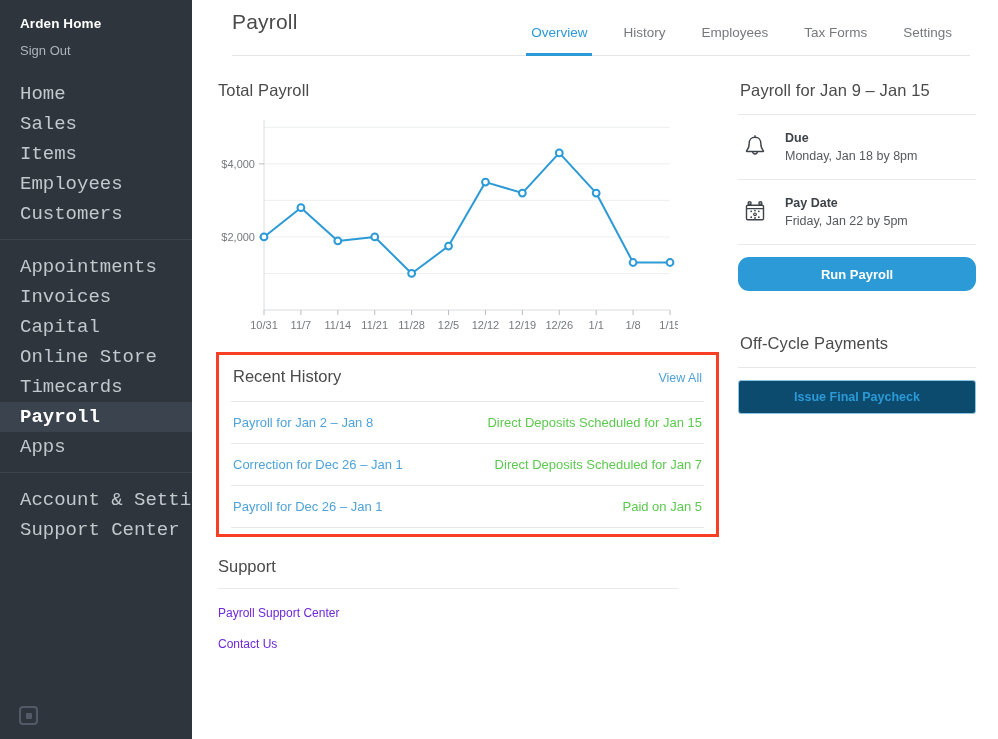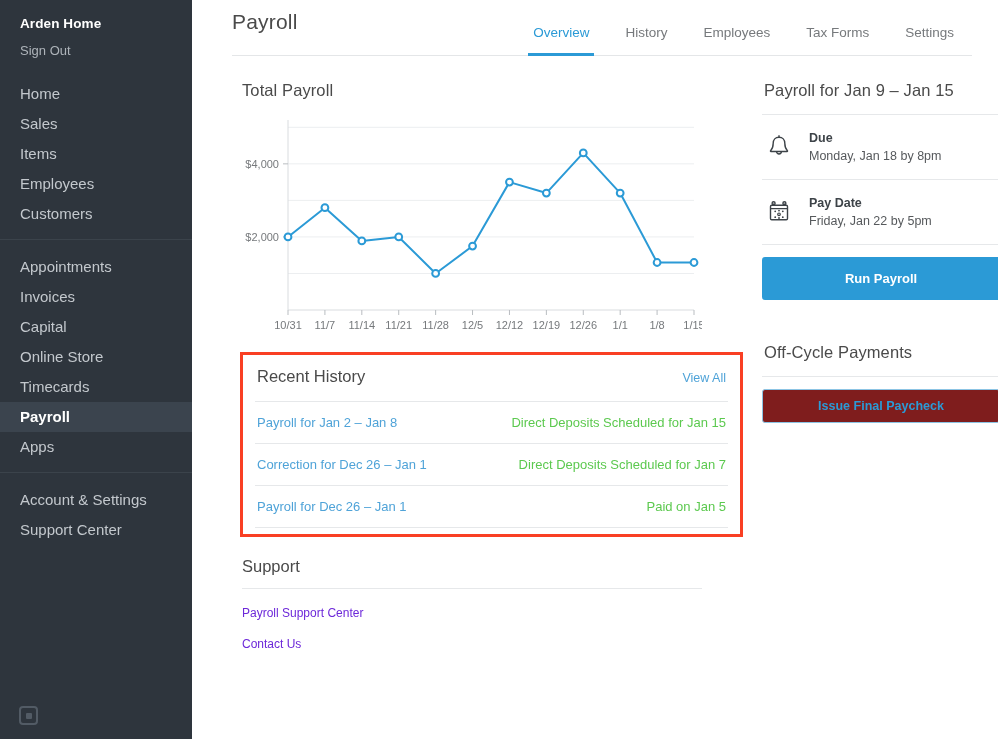--- a/index.html
+++ b/index.html
@@ -25,23 +25,24 @@
     font-size: 13.5px; font-weight: bold; color: #ffffff;
     line-height: 18px; letter-spacing: .1px;
   }
   .sb-signout {
     font-size: 13px; color: #aeb4ba; line-height: 20px;
     margin-top: 8px; cursor: pointer;
   }
   .sb-group { padding: 12px 0 10px 0; }
   .sb-group.divider-top { border-top: 1px solid #3b434b; }
   .sb-item {
-    display: block; font-size: 15px; line-height: 30px;
+    display: block; font-size: 19px; line-height: 30px;
     padding: 0 0 0 20px; color: #c3c8cd; cursor: pointer;
     white-space: nowrap;
+    font-family: Liberation Mono, monospace;
   }
   .sb-item.active {
     background: #3b444e; color: #ffffff; font-weight: bold;
   }
   .sb-spacer { flex: 1 1 auto; }
   .sb-logo {
     position: absolute; left: 19px; bottom: 14px;
     width: 19px; height: 19px;
     border: 2px solid #525b65; border-radius: 4px;
     display: flex; align-items: center; justify-content: center;
@@ -68,21 +69,21 @@
     line-height: 18px; margin-top: 23px; cursor: pointer;
     position: relative; white-space: nowrap;
   }
   .tab.active { color: #2b9ad6; }
   .tab.active::after {
     content: ""; position: absolute; left: 13px; right: 13px; bottom: -1px;
     height: 3px; background: #2b9ad6;
   }
 
   .body { display: flex; padding: 0; }
-  .col-left { width: 500px; margin-left: 48px; position: relative; }
+  .col-left { width: 500px; margin-left: 24px; position: relative; }
   .col-right { width: 238px; margin-left: 22px; }
 
   
   .section-title {
     font-size: 16.5px; color: #4a4a4a; line-height: 24px;
     padding: 22px 0 10px 2px; letter-spacing: .1px;
   }
   .chart-wrap { position: relative; width: 460px; height: 230px; margin-left: 2px; }
   .chart-svg { display: block; }
 
@@ -122,27 +123,27 @@
   .rail-title {
     font-size: 16.5px; color: #4a4a4a; line-height: 24px;
     padding: 22px 0 12px 2px; letter-spacing: .1px;
   }
   .rail-rule { border-top: 1px solid #e6e8ea; }
   .rail-row { display: flex; align-items: center; padding: 14px 2px; gap: 15px; }
   .rail-ico { width: 30px; height: 30px; flex: 0 0 30px; color: #3d4348; }
   .rail-txt .k { font-size: 12.5px; font-weight: bold; color: #3d4348; line-height: 18px; }
   .rail-txt .v { font-size: 12.5px; color: #56595c; line-height: 18px; }
   .btn-primary {
-    display: block; width: 238px; height: 43px; margin-top: 12px;
-    background: #2b9ad6; color: #fff; border: 0; border-radius: 3px;
+    display: block; width: 238px; height: 34px; margin-top: 12px;
+    background: #2b9ad6; color: #fff; border: 0; border-radius: 11px;
     font-family: inherit; font-size: 13px; font-weight: bold; cursor: pointer;
   }
   .btn-outline {
     display: block; width: 238px; height: 34px; margin-top: 12px;
-    background: #7f1d1d; color: #2b9ad6; border: 1px solid #8cc4e4; border-radius: 3px;
+    background: #0c4a6e; color: #2b9ad6; border: 1px solid #8cc4e4; border-radius: 3px;
     font-family: inherit; font-size: 12.5px; font-weight: bold; cursor: pointer;
   }
   .rail-gap { height: 18px; }
 </style>
 </head>
 <body>
 
 <div class="app">
 
   <nav class="sidebar">

